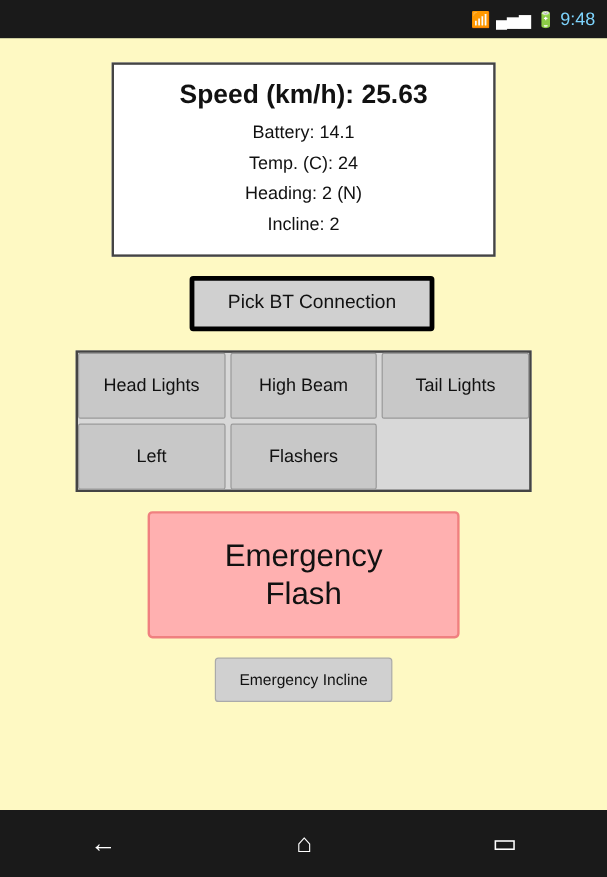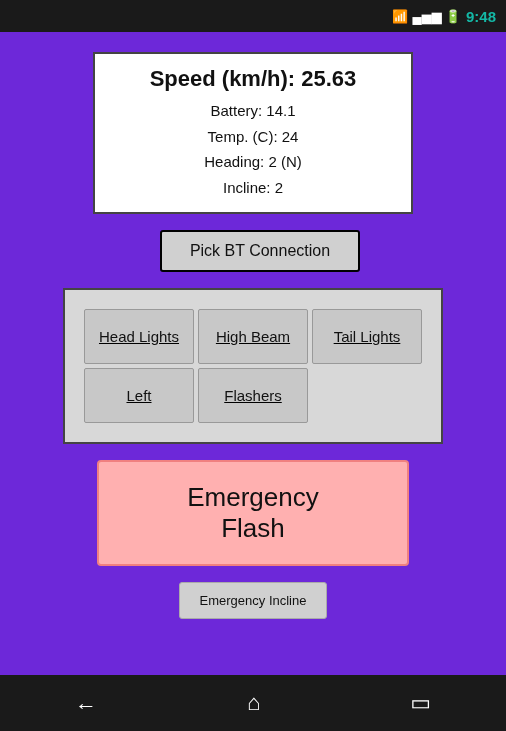--- a/index.html
+++ b/index.html
@@ -26,29 +26,29 @@
       flex-shrink: 0;
     }
 
     .status-icons {
       display: flex;
       align-items: center;
       gap: 4px;
     }
 
     .status-time {
-      color: #14b8a6;
+      color: #7dd3fc;
       font-size: 15px;
-      font-weight: bold;
+      font-weight: normal;
     }
 
     
     .main-content {
       flex: 1;
-      background: #6d28d9;
+      background: #fef9c3;
       display: flex;
       flex-direction: column;
       align-items: center;
       padding: 20px 30px;
       gap: 16px;
     }
 
     
     .info-box {
       border: 2px solid #444;
@@ -67,39 +67,38 @@
 
     .info-row {
       font-size: 15px;
       color: #111;
       line-height: 1.7;
     }
 
     
     .bt-button {
       background: #d0d0d0;
-      border: 2px solid #000000;
+      border: 4px solid #000000;
       padding: 10px 28px;
       font-size: 16px;
       color: #111;
       cursor: pointer;
       border-radius: 3px;
       margin-left: 14px;
     }
 
     
     .controls-grid {
       border: 2px solid #444;
       background: #d8d8d8;
       display: grid;
       grid-template-columns: 1fr 1fr 1fr;
       gap: 4px;
-      padding: 19px;
+      padding: 0;
       width: 380px;
-      text-decoration: underline;
     }
 
     .ctrl-btn {
       background: #c8c8c8;
       border: 1px solid #999;
       padding: 18px 8px;
       font-size: 15px;
       color: #111;
       cursor: pointer;
       text-align: center;
@@ -108,21 +107,21 @@
 
     
     .emergency-btn {
       background: #ffb0b0;
       border: 2px solid #f08080;
       padding: 20px 56px;
       font-size: 26px;
       color: #111;
       cursor: pointer;
       border-radius: 4px;
-      width: 312px;
+      width: 260px;
       text-align: center;
     }
 
     
     .calibrate-btn {
       background: #d0d0d0;
       border: 1px solid #aaa;
       padding: 10px 20px;
       font-size: 13px;
       color: #111;

